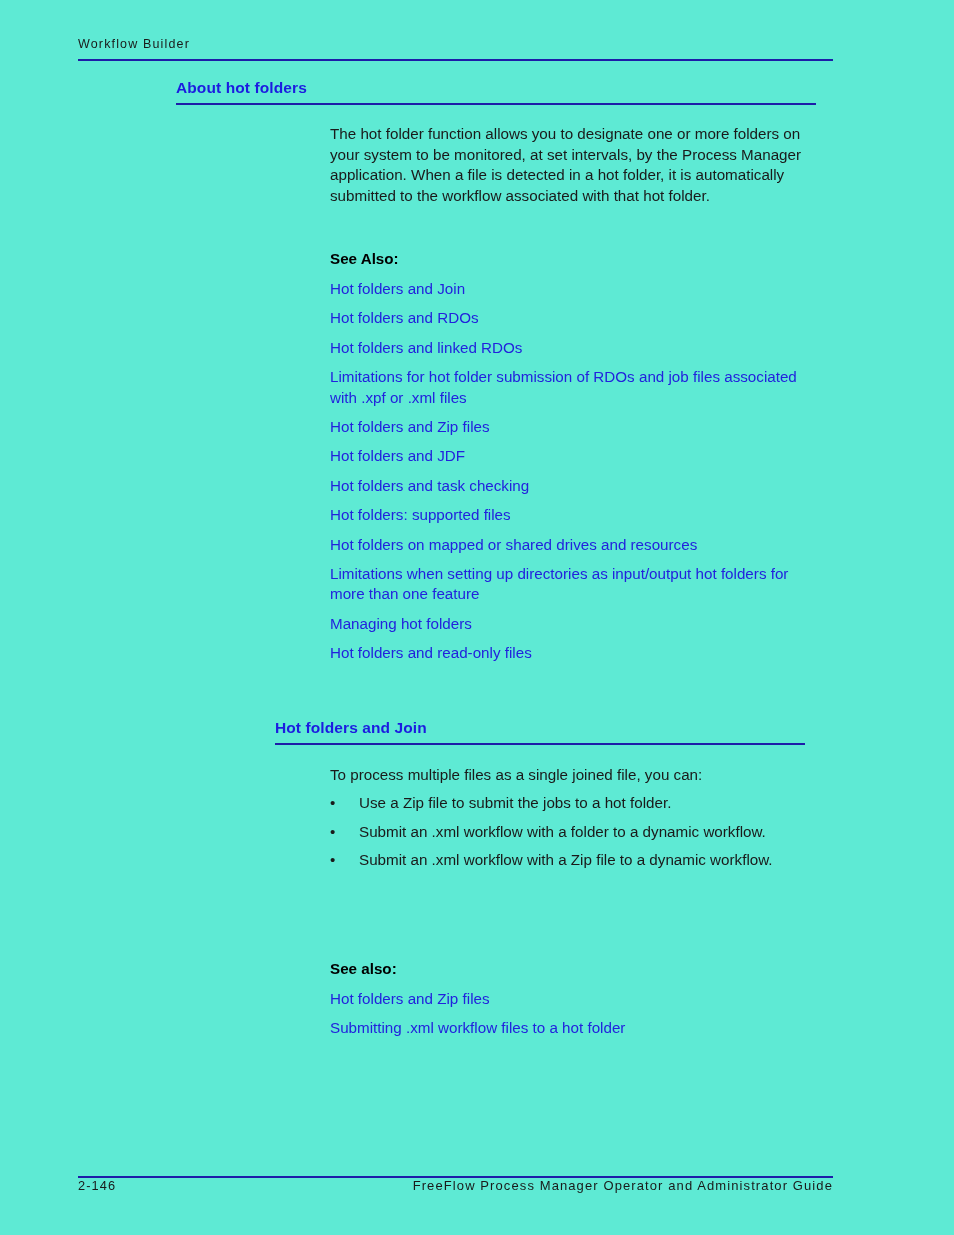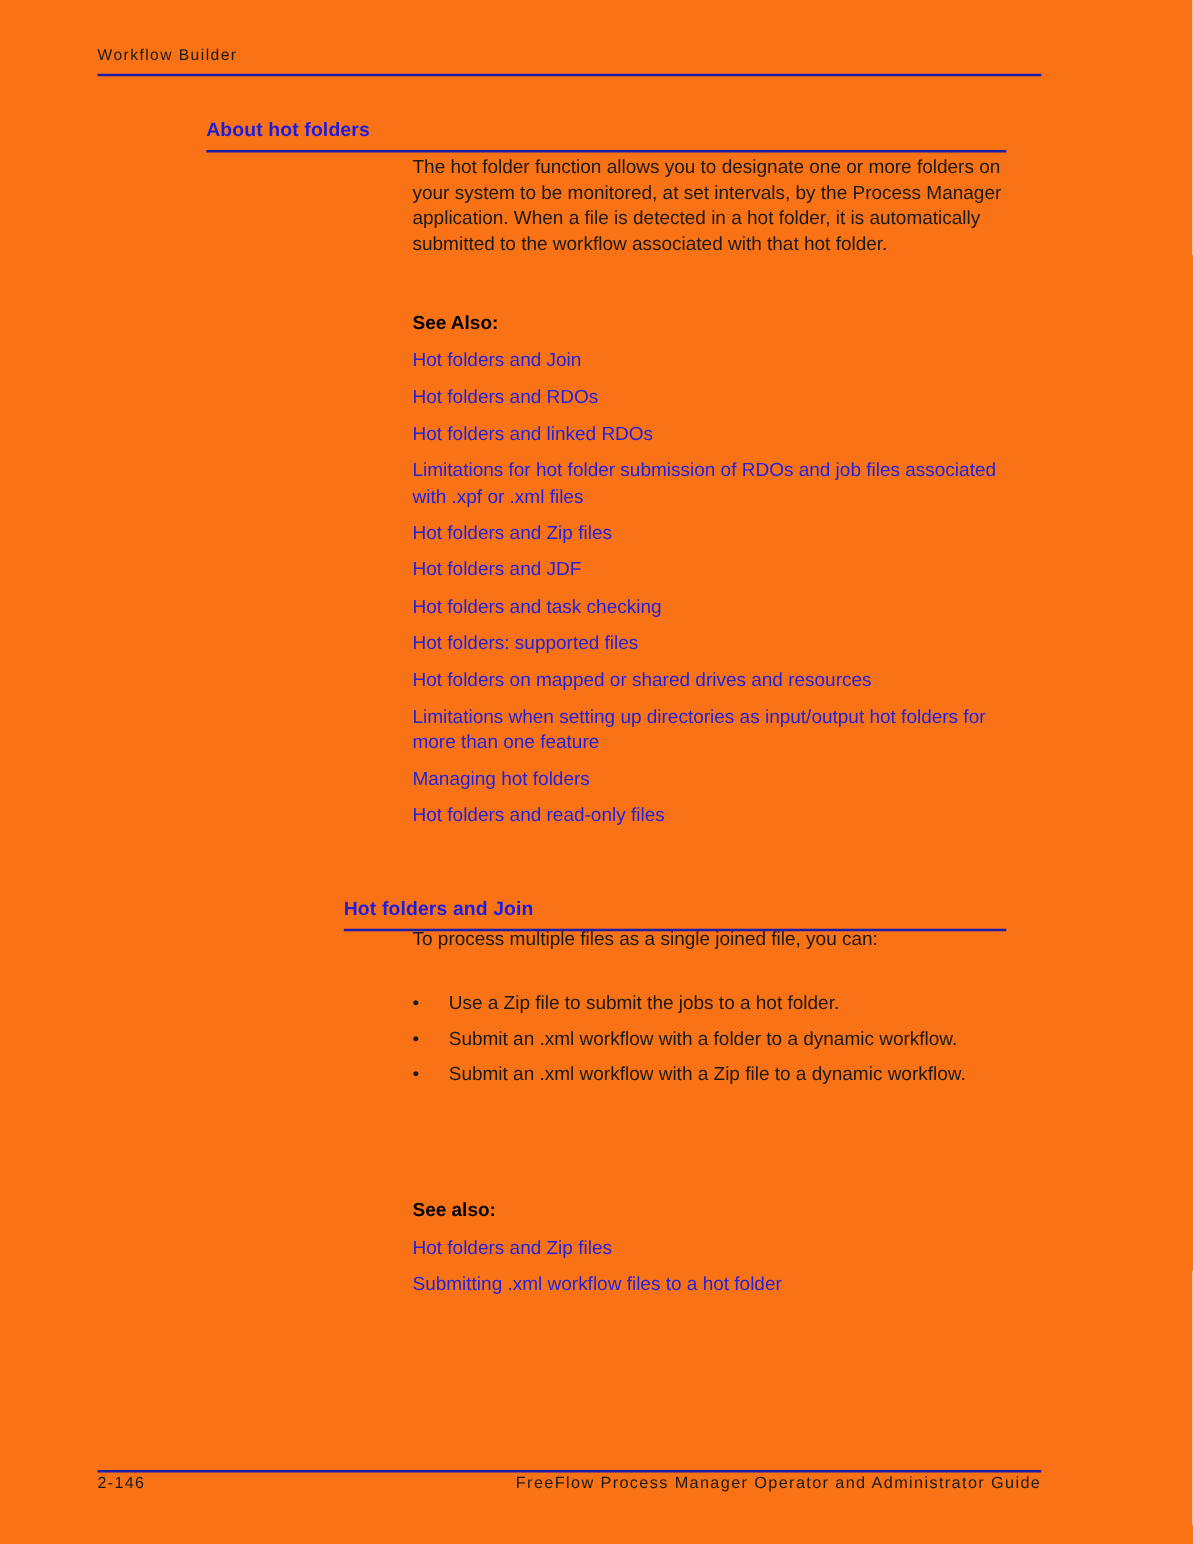--- a/index.html
+++ b/index.html
@@ -10,21 +10,21 @@
   }
   body {
     font-family: "Liberation Sans", sans-serif;
     color: #000000;
   }
   .page {
     position: relative;
     width: 954px;
     height: 1235px;
     margin: 0 auto;
-    background: #f97316;
+    background: #5eead4;
     overflow: hidden;
     box-sizing: border-box;
   }
 
   
   .running-header {
     position: absolute;
     left: 78px;
     top: 36px;
     width: 755px;
@@ -39,23 +39,22 @@
   .rule-header {
     margin-top: 7px;
     height: 2px;
     background: #1d1da8;
     width: 755px;
   }
 
   
   .h1-block {
     position: absolute;
-    left: 165px;
+    left: 176px;
     width: 640px;
-    margin-top: 17px;
   }
   .h1-title {
     font-size: 15.5px;
     font-weight: bold;
     color: #1c1ce0;
     line-height: 19px;
     letter-spacing: 0.1px;
   }
   .h1-rule {
     margin-top: 6px;
@@ -244,21 +243,21 @@
         <a class="link-item">Hot folders and read-only files</a>
       </li>
     </ul>
   </div>
 
   <div class="h2-block" style="top:718px;">
     <div class="h2-title">Hot folders and Join</div>
     <div class="h2-rule"></div>
   </div>
 
-  <div class="body-col" style="top:742px;">
+  <div class="body-col" style="top:765px;">
     <p class="para">To process multiple files as a single joined file, you can:</p>
   </div>
 
   <div class="body-col" style="top:793px;">
     <ul class="bullet-list">
       <li class="bullet-row">
         <span class="bullet-mark">•</span>
         <span class="bullet-text">Use a Zip file to submit the jobs to a hot folder.</span>
       </li>
       <li class="bullet-row">

